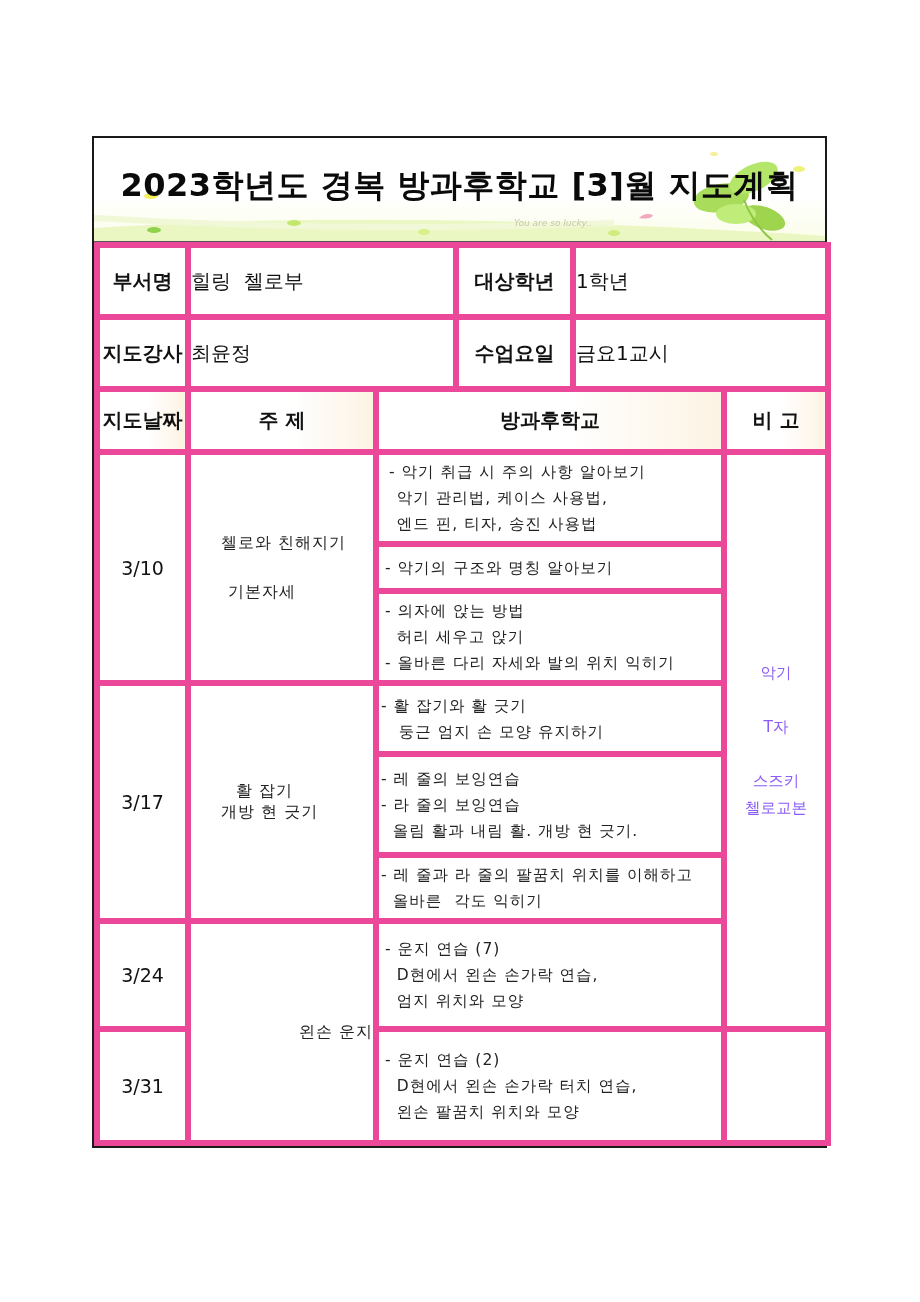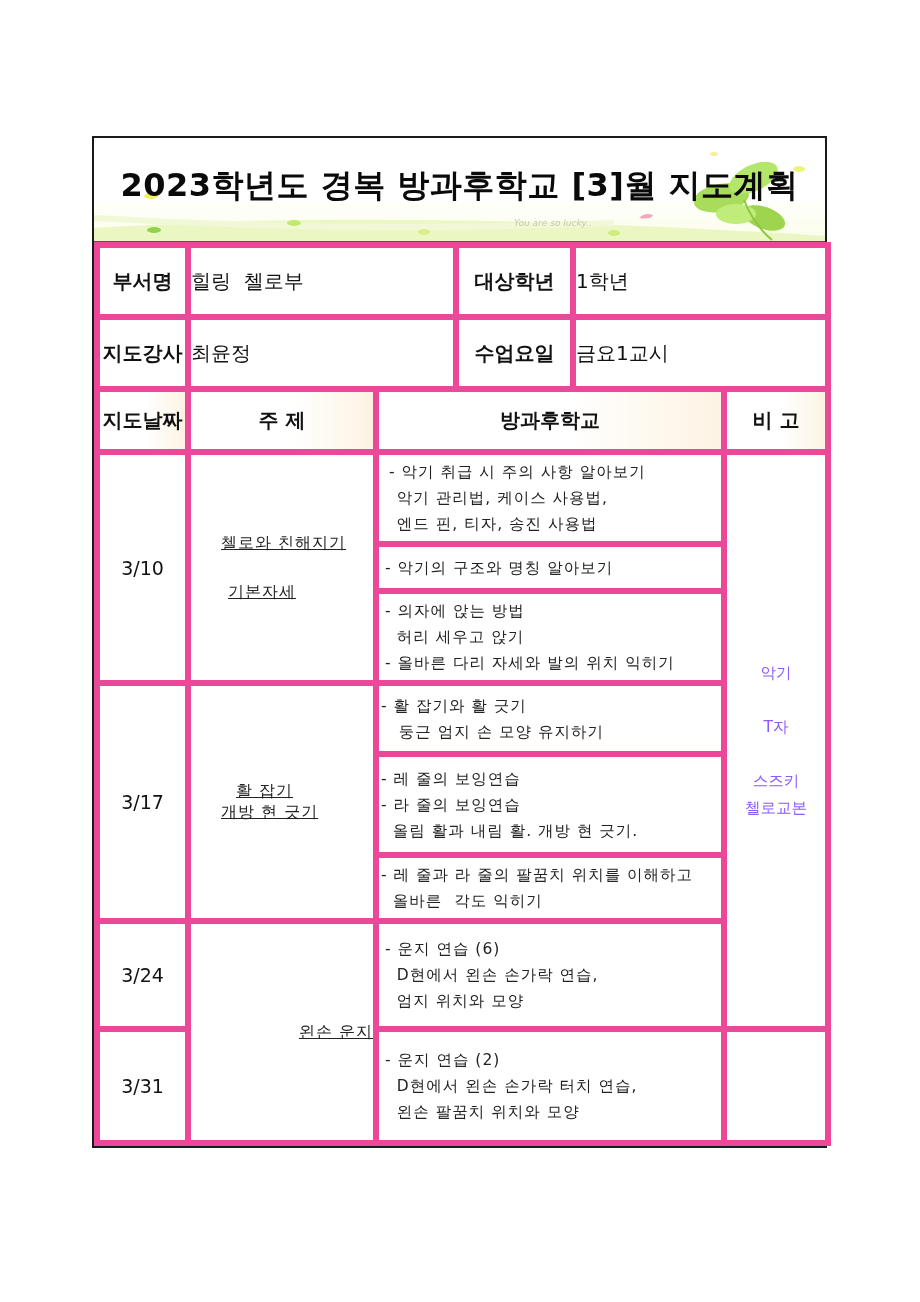--- a/index.html
+++ b/index.html
@@ -9,21 +9,21 @@
     td { border: 6px solid #ec4899; padding: 0; vertical-align: middle; }
     .banner { height: 103px; position: relative; overflow: hidden; background: linear-gradient(180deg, #ffffff 0%, #ffffff 55%, #fbfde9 100%); border-bottom: 1px solid #555; }
     .banner-title { position: absolute; left: 0; right: 0; top: 26px; text-align: center; font-size: 32px; font-weight: 700; letter-spacing: 0.5px; color: #0a0a0a; z-index: 2; }
     .banner svg { position: absolute; left: 0; top: 0; z-index: 1; }
     .hdr { font-size: 20px; font-weight: 700; text-align: center; }
     .val { font-size: 20px; text-align: left; font-weight: 500; }
     .hcell { background: linear-gradient(90deg, #ffffff 0%, #ffffff 55%, #fdf3e3 100%); margin-left: 48px; }
     .cell-c { text-align: center; font-size: 19px; }
     .content { font-size: 15.5px; line-height: 26px; padding: 4px 6px; color: #222; letter-spacing: 1px; }
     .content div { white-space: pre; }
-    .topic { font-size: 16px; letter-spacing: 1px; color: #222; text-decoration: underline; }
+    .topic { font-size: 16px; letter-spacing: 1px; color: #222; }
     .note { font-size: 15.5px; text-align: center; line-height: 27px; color: #8b5cf6; }
   </style>
 </head>
 <body>
 
 <div class="sheet">
   <div class="banner">
     <svg width="731" height="103" viewBox="0 0 731 103">
       <path d="M0 90 Q 300 70 731 98 L731 103 L0 103 Z" fill="#e6f5b8" opacity="0.8"></path>
       <path d="M0 80 Q 250 95 520 85" stroke="#f1f8d8" stroke-width="6" fill="none"></path>
@@ -135,21 +135,21 @@
         <div>  올바른  각도 익히기</div>
       </td>
     </tr>
 
     <tr style="height:108px">
       <td class="cell-c">3/24</td>
       <td class="topic" rowspan="2" style="text-align:right">
         <div>왼손 운지</div>
       </td>
       <td class="content" colspan="3">
-        <div>- 운지 연습 (6)</div>
+        <div>- 운지 연습 (7)</div>
         <div>  D현에서 왼손 손가락 연습,</div>
         <div>  엄지 위치와 모양</div>
       </td>
     </tr>
 
     <tr style="height:114px">
       <td class="cell-c">3/31</td>
       <td class="content" colspan="3">
         <div>- 운지 연습 (2)</div>
         <div>  D현에서 왼손 손가락 터치 연습,</div>

